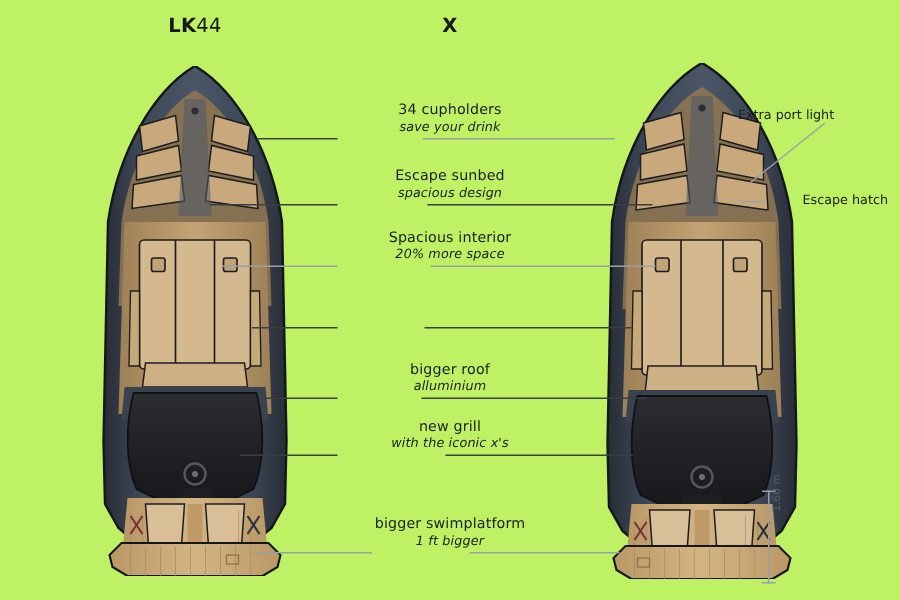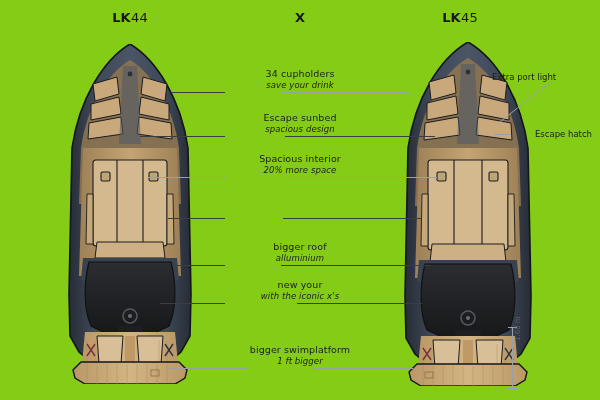--- a/index.html
+++ b/index.html
@@ -3,21 +3,21 @@
 <meta charset="utf-8">
 <title>LK44 vs LK45 Comparison</title>
 <style>
   * { box-sizing: border-box; margin: 0; padding: 0; }
   html, body {
     width: 600px; height: 400px;
     background: #ffffff;
     font-family: "DejaVu Sans", "Liberation Sans", sans-serif;
     overflow: hidden;
   }
-  #stage { position: relative; width: 600px; height: 400px; background: #84cc16; }
+  #stage { position: relative; width: 600px; height: 400px; background: #bef264; }
 
   
   .model-title {
     position: absolute; top: 10px;
     font-size: 13px; color: #16181b; letter-spacing: .2px;
     white-space: nowrap; text-align: center;
   }
   .model-title .pfx { font-weight: 700; }
   .model-title .num { font-weight: 400; }
   #title-left  { left: 60px;  width: 140px; }
@@ -69,23 +69,20 @@
 </style>
 </head>
 <body>
 
 <div id="stage">
 
   <div id="title-left" class="model-title">
     <span class="pfx">LK</span><span class="num">44</span>
   </div>
   <div id="title-mid" class="model-title">X</div>
-  <div id="title-right" class="model-title">
-    <span class="pfx">LK</span><span class="num">45</span>
-  </div>
 
   <div class="boat" id="boat-left" style="left:57px; top:44px;">
     <svg width="146" height="340" viewBox="0 0 146 340" xmlns="http://www.w3.org/2000/svg">
       <defs>
         <linearGradient id="hullL" x1="0" y1="0" x2="1" y2="0">
           <stop offset="0" stop-color="#272d36"></stop>
           <stop offset="0.2" stop-color="#3d4756"></stop>
           <stop offset="0.5" stop-color="#4a5566"></stop>
           <stop offset="0.8" stop-color="#3d4756"></stop>
           <stop offset="1" stop-color="#272d36"></stop>
@@ -326,21 +323,21 @@
   <div class="leader" style="left:283px; top:218px; width:138px;"></div>
 
   <div class="feature" style="top:241px;">
     <span class="f-main">bigger roof</span>
     <span class="f-sub">alluminium</span>
   </div>
   <div class="leader" style="left:175px; top:265px; width:50px;"></div>
   <div class="leader" style="left:281px; top:265px; width:150px;"></div>
 
   <div class="feature" style="top:279px;">
-    <span class="f-main">new your</span>
+    <span class="f-main">new grill</span>
     <span class="f-sub">with the iconic x's</span>
   </div>
   <div class="leader" style="left:160px; top:303px; width:65px;"></div>
   <div class="leader" style="left:297px; top:303px; width:125px;"></div>
 
   <div class="feature" style="top:344px;text-align:center;">
     <span class="f-main">bigger swimplatform</span>
     <span class="f-sub">1 ft bigger</span>
   </div>
   <div class="leader light" style="left:168px; top:368px; width:80px;"></div>

